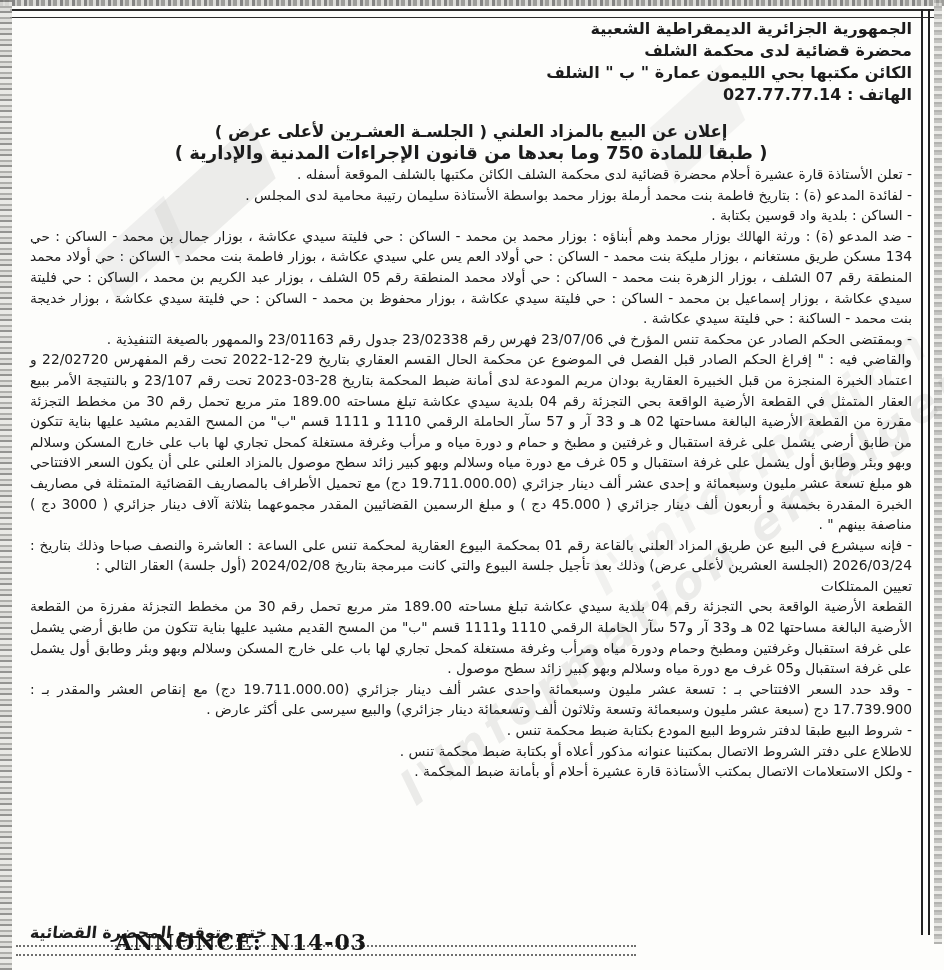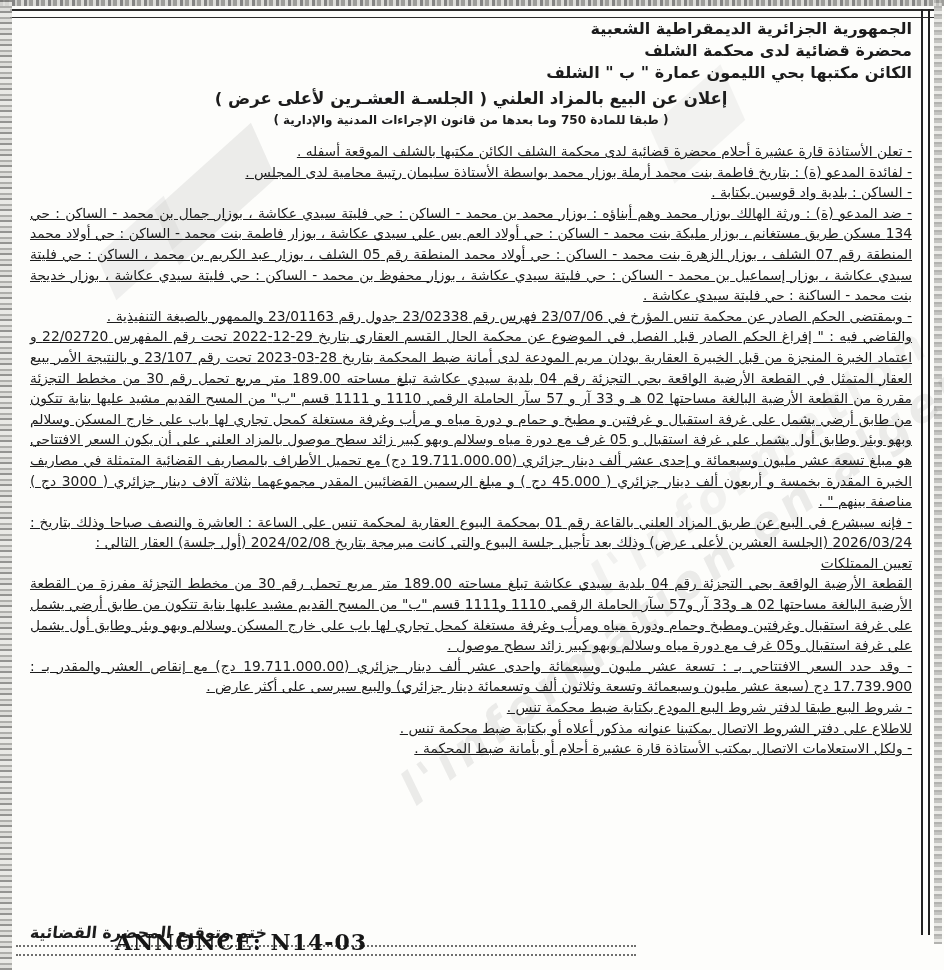--- a/index.html
+++ b/index.html
@@ -60,26 +60,26 @@
   
   .content{
     position:absolute;top:18px;right:32px;left:30px;
   }
   .hdr{
     font-weight:bold;
     font-size:16px;line-height:22px;
   }
   .title{
     text-align:center;font-weight:bold;font-size:16.5px;
-    margin-top:3px;line-height:23px;
+    margin-top:14px;line-height:23px;
   }
   .subtitle{
-    text-align:center;font-weight:bold;font-size:12px;line-height:20px;
+    text-align:center;font-weight:bold;font-size:18px;line-height:20px;
   }
-  .body{margin-top:11px;text-decoration:underline;}
+  .body{margin-top:1px;}
   .body p{
     margin:0;
     font-size:13.8px;line-height:20.6px;
     text-align:justify;
   }
   .stamp{
     position:absolute;left:30px;bottom:28px;
     font-weight:bold;font-size:16px;
     transform:skewX(-6deg);
     white-space:nowrap;
@@ -107,20 +107,21 @@
   <div class="wm wm2">l'information en algerie</div>
   <div class="shape s1"></div>
   <div class="shape s2"></div>
   <div class="shape s3"></div>
 
   <div class="content">
     <div class="hdr">
       <div>الجمهورية الجزائرية الديمقراطية الشعبية</div>
       <div>محضرة قضائية لدى محكمة الشلف</div>
       <div>الكائن مكتبها بحي الليمون عمارة " ب " الشلف</div>
+      <div>الهاتف : 027.77.77.14</div>
     </div>
 
     <div class="title">إعلان عن البيع بالمزاد العلني ( الجلسـة العشـرين لأعلى عرض )</div>
     <div class="subtitle">( طبقا للمادة 750 وما بعدها من قانون الإجراءات المدنية والإدارية )</div>
 
     <div class="body">
       <p>- تعلن الأستاذة قارة عشيرة أحلام محضرة قضائية لدى محكمة الشلف الكائن مكتبها بالشلف الموقعة أسفله .</p>
       <p>- لفائدة المدعو (ة) : بتاريخ فاطمة بنت محمد أرملة بوزار محمد بواسطة الأستاذة سليمان رتيبة محامية لدى المجلس .</p>
       <p>- الساكن : بلدية واد قوسين بكتابة .</p>
       <p>- ضد المدعو (ة) : ورثة الهالك بوزار محمد وهم أبناؤه : بوزار محمد بن محمد - الساكن : حي فليتة سيدي عكاشة ، بوزار جمال بن محمد - الساكن : حي 134 مسكن طريق مستغانم ، بوزار مليكة بنت محمد - الساكن : حي أولاد العم يس علي سيدي عكاشة ، بوزار فاطمة بنت محمد - الساكن : حي أولاد محمد المنطقة رقم 07 الشلف ، بوزار الزهرة بنت محمد - الساكن : حي أولاد محمد المنطقة رقم 05 الشلف ، بوزار عبد الكريم بن محمد ، الساكن : حي فليتة سيدي عكاشة ، بوزار إسماعيل بن محمد - الساكن : حي فليتة سيدي عكاشة ، بوزار محفوظ بن محمد - الساكن : حي فليتة سيدي عكاشة ، بوزار خديجة بنت محمد - الساكنة : حي فليتة سيدي عكاشة .</p>

